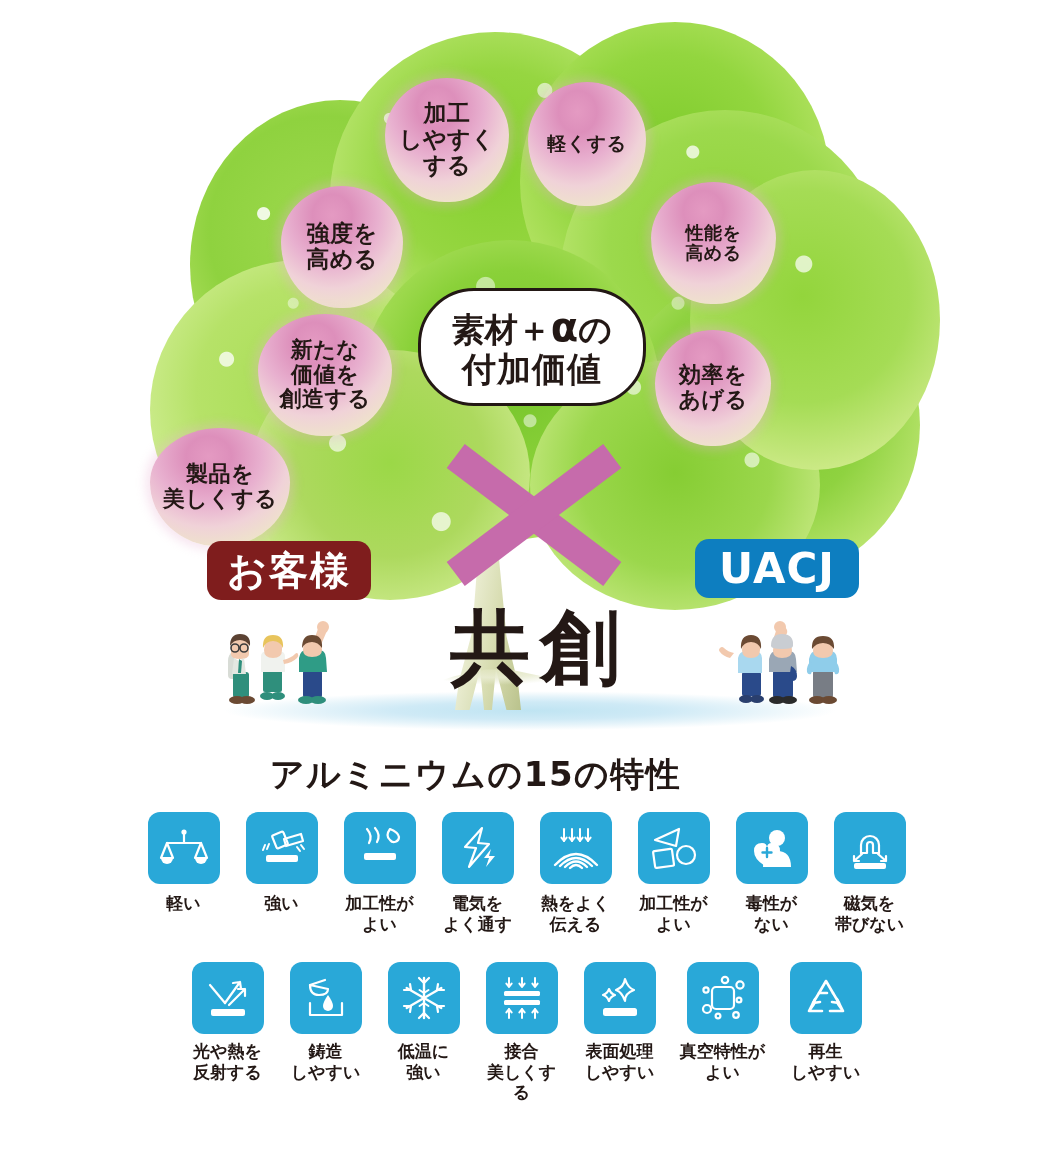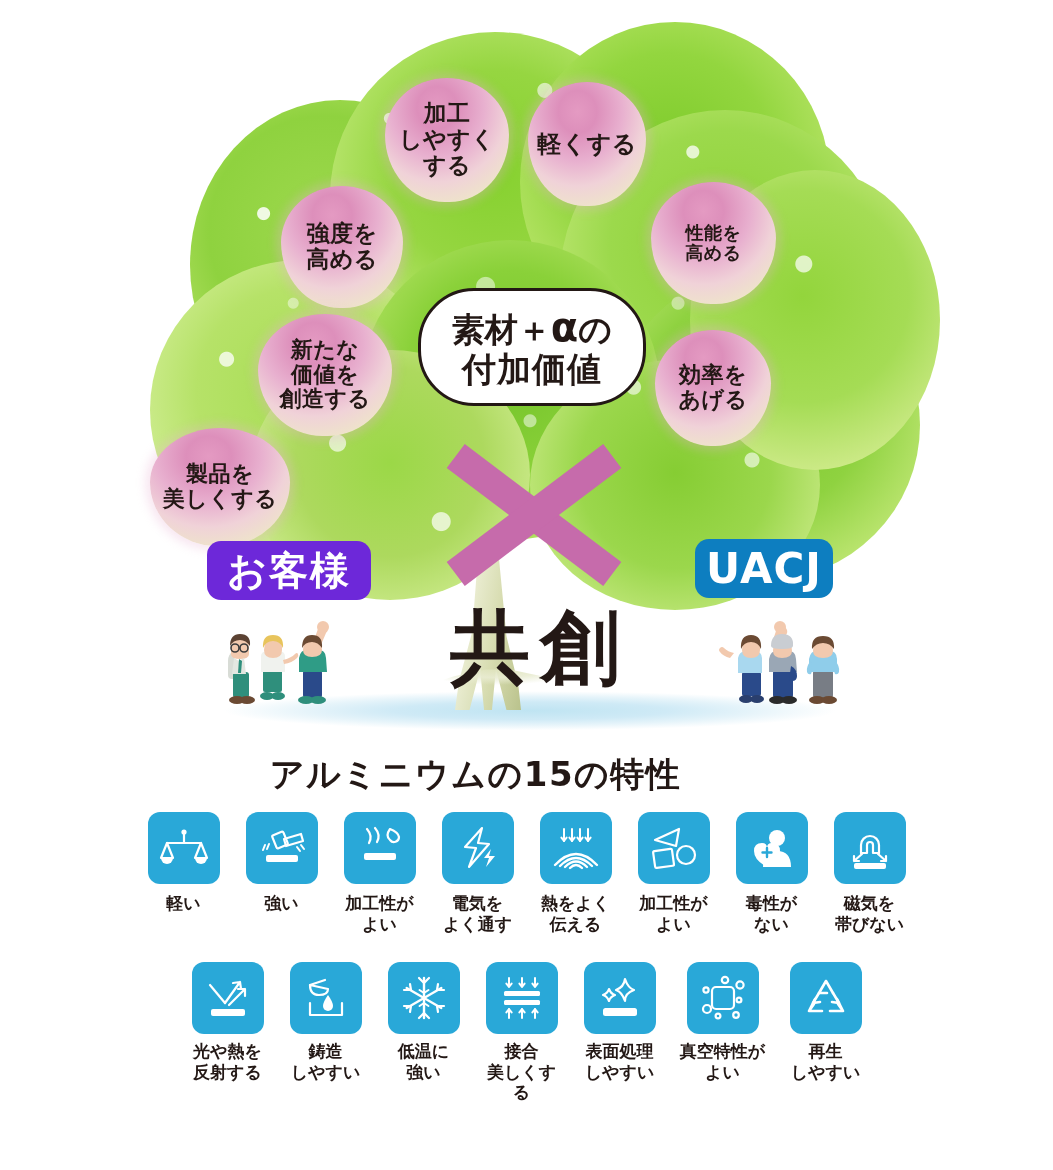--- a/index.html
+++ b/index.html
@@ -99,25 +99,25 @@
     font-size:80px;font-weight:700;color:#231815;letter-spacing:10px;
     line-height:1;text-align:center;
   }
 
   
   .badge{
     position:absolute;display:flex;align-items:center;justify-content:center;
     color:#fff;font-weight:700;z-index:8;border-radius:14px;
   }
   .badge-customer{
-    left:207px;top:541px;width:164px;height:59px;background:#6d28d9;
+    left:207px;top:541px;width:164px;height:59px;background:#7f1d1d;
     font-size:39px;letter-spacing:2px;
   }
   .badge-uacj{
-    left:695px;top:539px;width:138px;height:59px;background:#0d7ec0;
+    left:695px;top:539px;width:164px;height:59px;background:#0d7ec0;
     font-size:42px;letter-spacing:1px;
   }
 
   
   .people{position:absolute;z-index:8;}
   .people-left{left:215px;top:608px;}
   .people-right{left:718px;top:608px;}
 
   
   .section-title{
@@ -166,21 +166,21 @@
       <div class="blob" style="left:560px;top:150px;width:250px;height:300px;background:radial-gradient(circle at 45% 42%,#93d53c 0%,#a5dc55 48%,#cdea88 80%,rgba(255,255,255,0) 97%);"></div>
       <div class="speckle" style="left:30px;top:20px;width:740px;height:560px;"></div>
     </div>
 
     <div class="fruit" style="left:385px;top:78px;width:124px;height:124px;font-size:23px;">
       <span style="white-space:pre-line">加工
 しやすく
 する</span>
     </div>
 
-    <div class="fruit" style="left:528px;top:82px;width:118px;height:124px;font-size:24px;">
+    <div class="fruit" style="left:528px;top:82px;width:118px;height:124px;font-size:19px;">
       <span style="white-space:pre-line">軽くする</span>
     </div>
 
     <div class="fruit" style="left:281px;top:186px;width:122px;height:122px;font-size:23px;">
       <span style="white-space:pre-line">強度を
 高める</span>
     </div>
 
     <div class="fruit" style="left:651px;top:182px;width:125px;height:122px;font-size:18px;">
       <span style="white-space:pre-line">性能を

